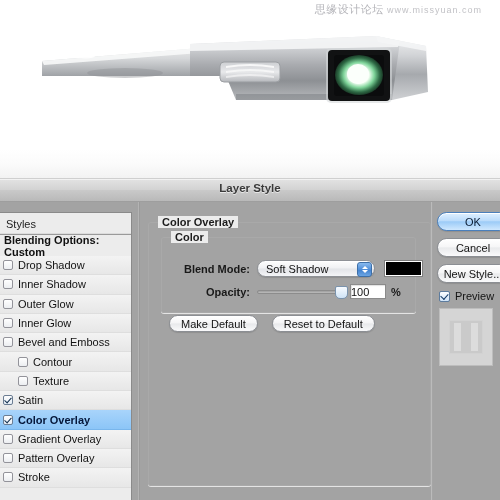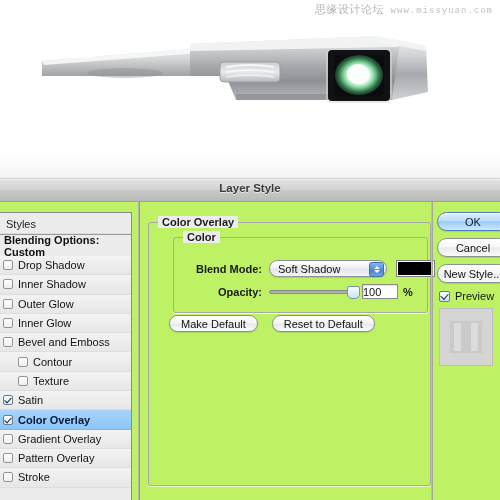--- a/index.html
+++ b/index.html
@@ -8,41 +8,41 @@
     background:#fff;
     font-family:"Liberation Sans","DejaVu Sans",sans-serif;
     -webkit-font-smoothing:antialiased;
   }
   #root{position:relative;width:500px;height:500px;}
 
   
   .photo-area{position:absolute;left:0;top:0;width:500px;height:178px;
     background:linear-gradient(to bottom,#ffffff 0%,#ffffff 84%,#fbfbfb 92%,#f2f2f2 100%);
     overflow:hidden;}
-  .watermark{position:absolute;right:7px;top:2px;font-size:10px;color:#b9b9bd;
-    letter-spacing:.5px;white-space:nowrap;font-family:Liberation Mono, monospace;}
+  .watermark{position:absolute;right:18px;top:2px;font-size:10px;color:#b9b9bd;
+    letter-spacing:.5px;white-space:nowrap;font-family:Liberation Sans, sans-serif;}
   .watermark .cn{font-size:11px;color:#b4b4b9;}
   .watermark .url{font-size:9px;color:#c2c2c6;letter-spacing:1px;}
 
   
   .usb{position:absolute;left:40px;top:32px;width:420px;height:110px;}
   .usb svg{display:block;}
 
   
   .dialog{position:absolute;left:0;top:178px;width:500px;height:341px;
     background:#ececec;}
   .titlebar{position:relative;height:22px;
     background:linear-gradient(to bottom,#e3e3e3 0%,#d3d3d3 48%,#c9c9c9 52%,#b9b9b9 100%);
     border-top:1px solid #cfcfcf;border-bottom:1px solid #9e9e9e;
     box-shadow:inset 0 1px 0 rgba(255,255,255,.55);}
   .titlebar .ttl{position:absolute;left:0;right:0;top:3px;text-align:center;
     font-size:11.5px;font-weight:bold;color:#3a3a3a;
     text-shadow:0 1px 0 rgba(255,255,255,.6);}
 
-  .body{position:relative;height:299px;background:#bef264;text-decoration:underline;}
+  .body{position:relative;height:299px;background:#a3a3a3;text-decoration:underline;}
 
   
   .styles-col{position:absolute;left:-2px;top:10px;width:134px;height:289px;}
   .styles-box{position:relative;width:134px;height:289px;
     background:#fff;border:1px solid #8a8a8a;border-left:none;
     box-sizing:border-box;}
   .styles-header{height:21px;background:#ececec;
     border-bottom:1px solid #9a9a9a;
     box-shadow:inset 0 -2px 0 -1px #dcdcdc;
     display:flex;align-items:center;padding-left:8px;
@@ -72,21 +72,21 @@
   .col-div{position:absolute;left:138px;top:0;width:2px;height:299px;
     background:linear-gradient(to right,#bfbfbf,#8f8f8f);}
 
   
   .main{position:absolute;left:148px;top:10px;width:282px;height:285px;}
   .group{position:absolute;border:1px solid #a9a9a9;border-radius:3px;
     box-shadow:0 1px 0 rgba(255,255,255,.7);}
   .group > .cap{position:absolute;top:-7px;left:9px;background:#ececec;
     padding:0 4px;font-size:11px;font-weight:bold;color:#1b1b1b;}
   #grpOuter{left:0;top:10px;width:281px;height:262px;}
-  #grpInner{left:24px;top:14px;width:253px;height:74px;}
+  #grpInner{left:12px;top:14px;width:253px;height:74px;}
 
   .field-row{position:absolute;display:flex;align-items:center;}
   .fl{font-size:11px;font-weight:bold;color:#191919;text-align:right;}
 
   
   .popup{position:relative;width:118px;height:17px;box-sizing:border-box;
     border:1px solid #8e9196;border-radius:9px;
     background:linear-gradient(to bottom,#fdfdfd 0%,#f0f1f3 48%,#e2e4e8 52%,#f4f5f7 100%);
     box-shadow:0 1px 1px rgba(0,0,0,.13),inset 0 1px 0 #fff;
     display:flex;align-items:center;padding-left:8px;font-size:11px;color:#121212;}

